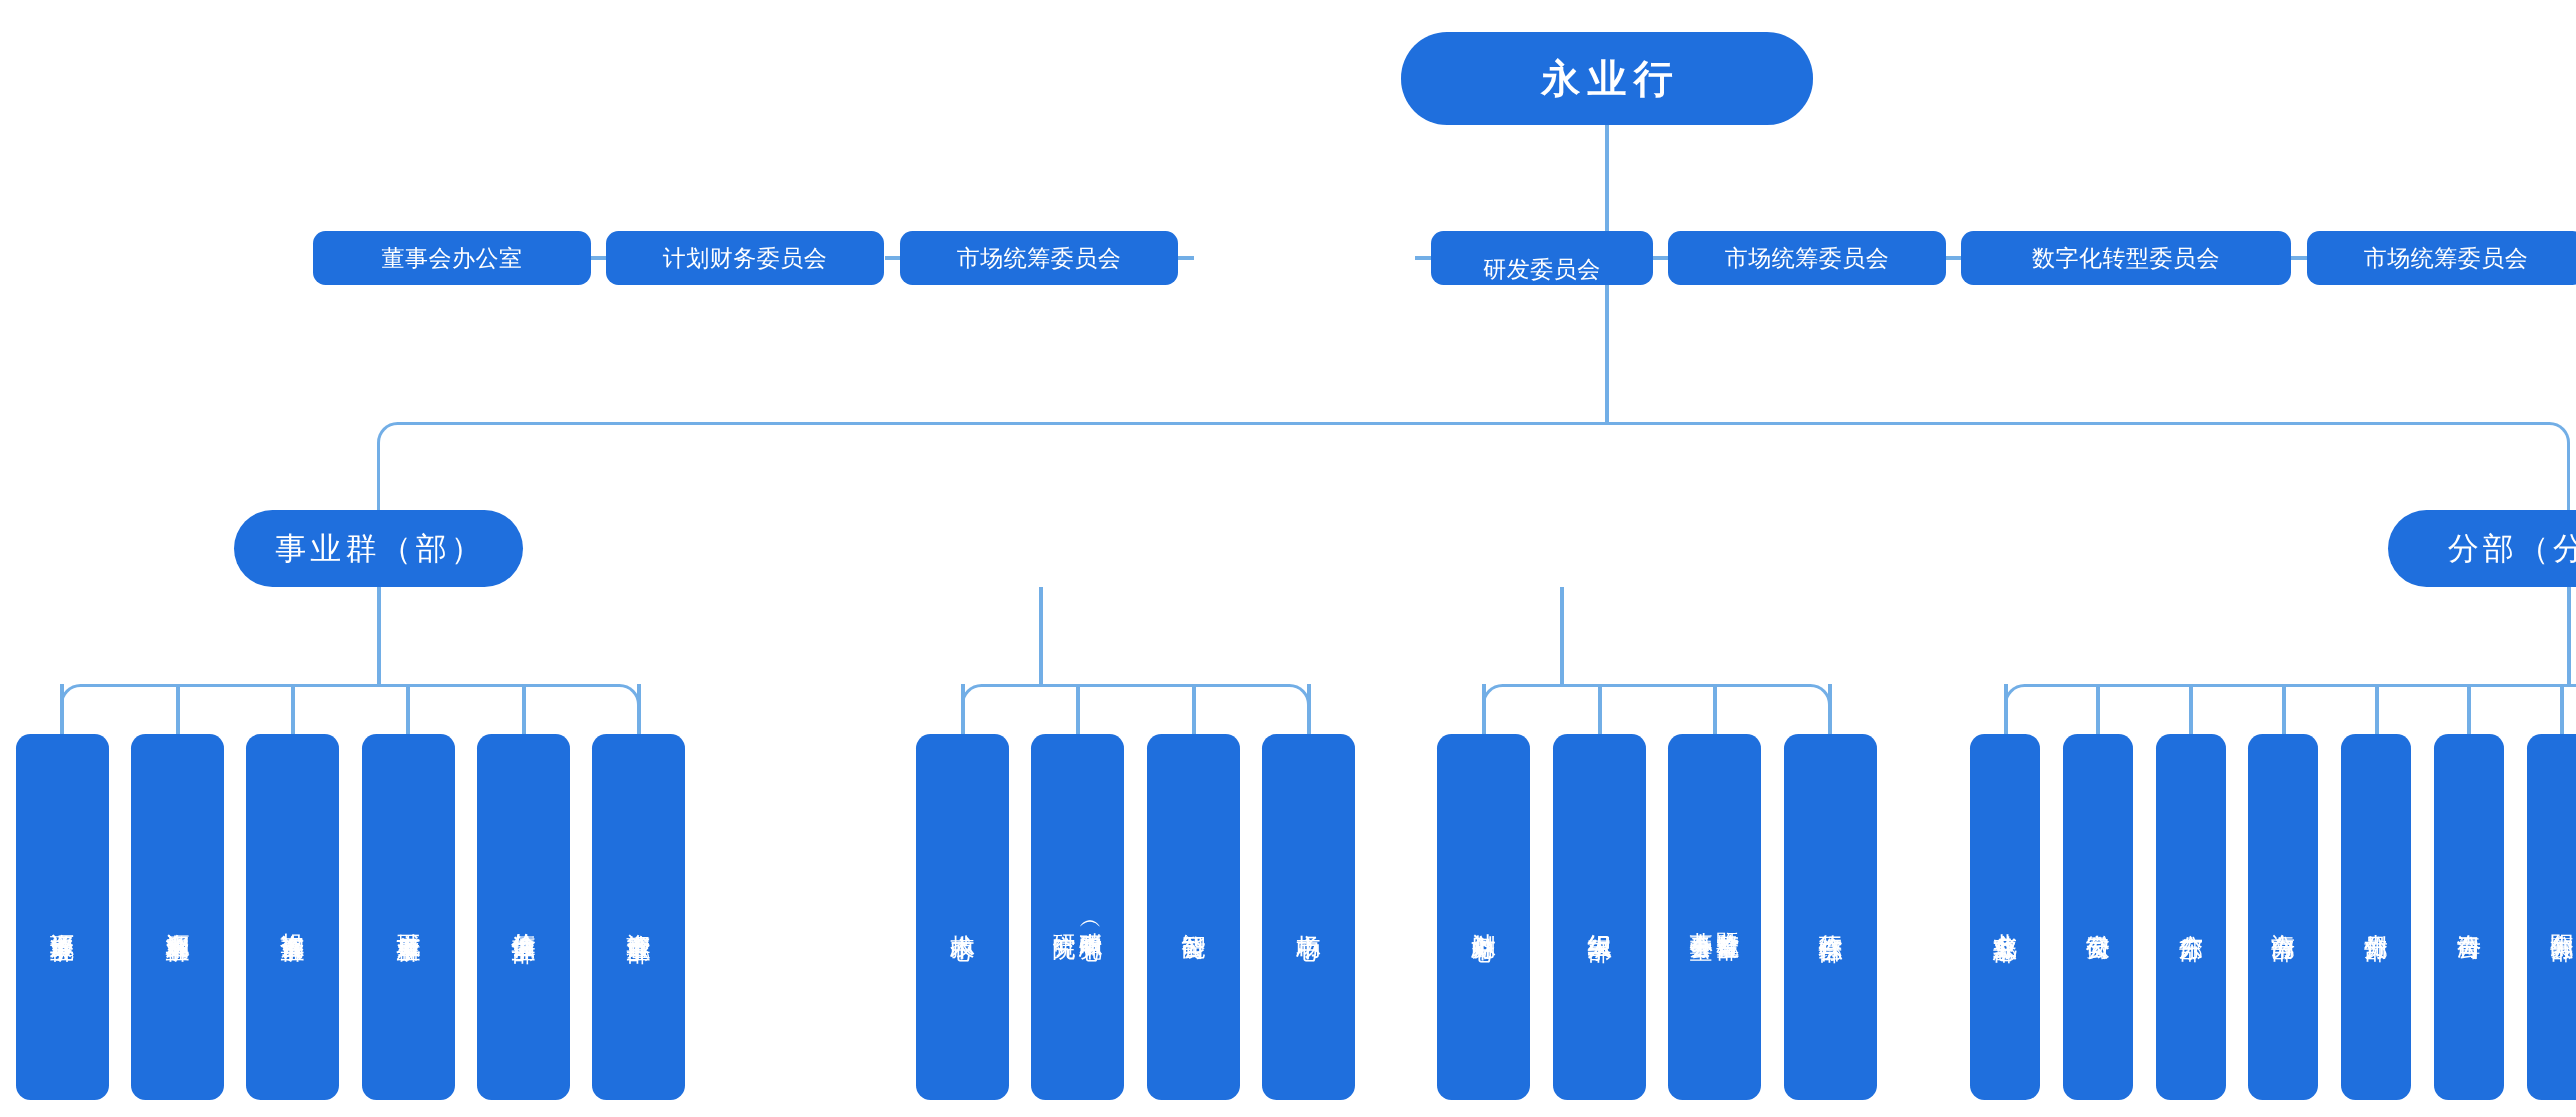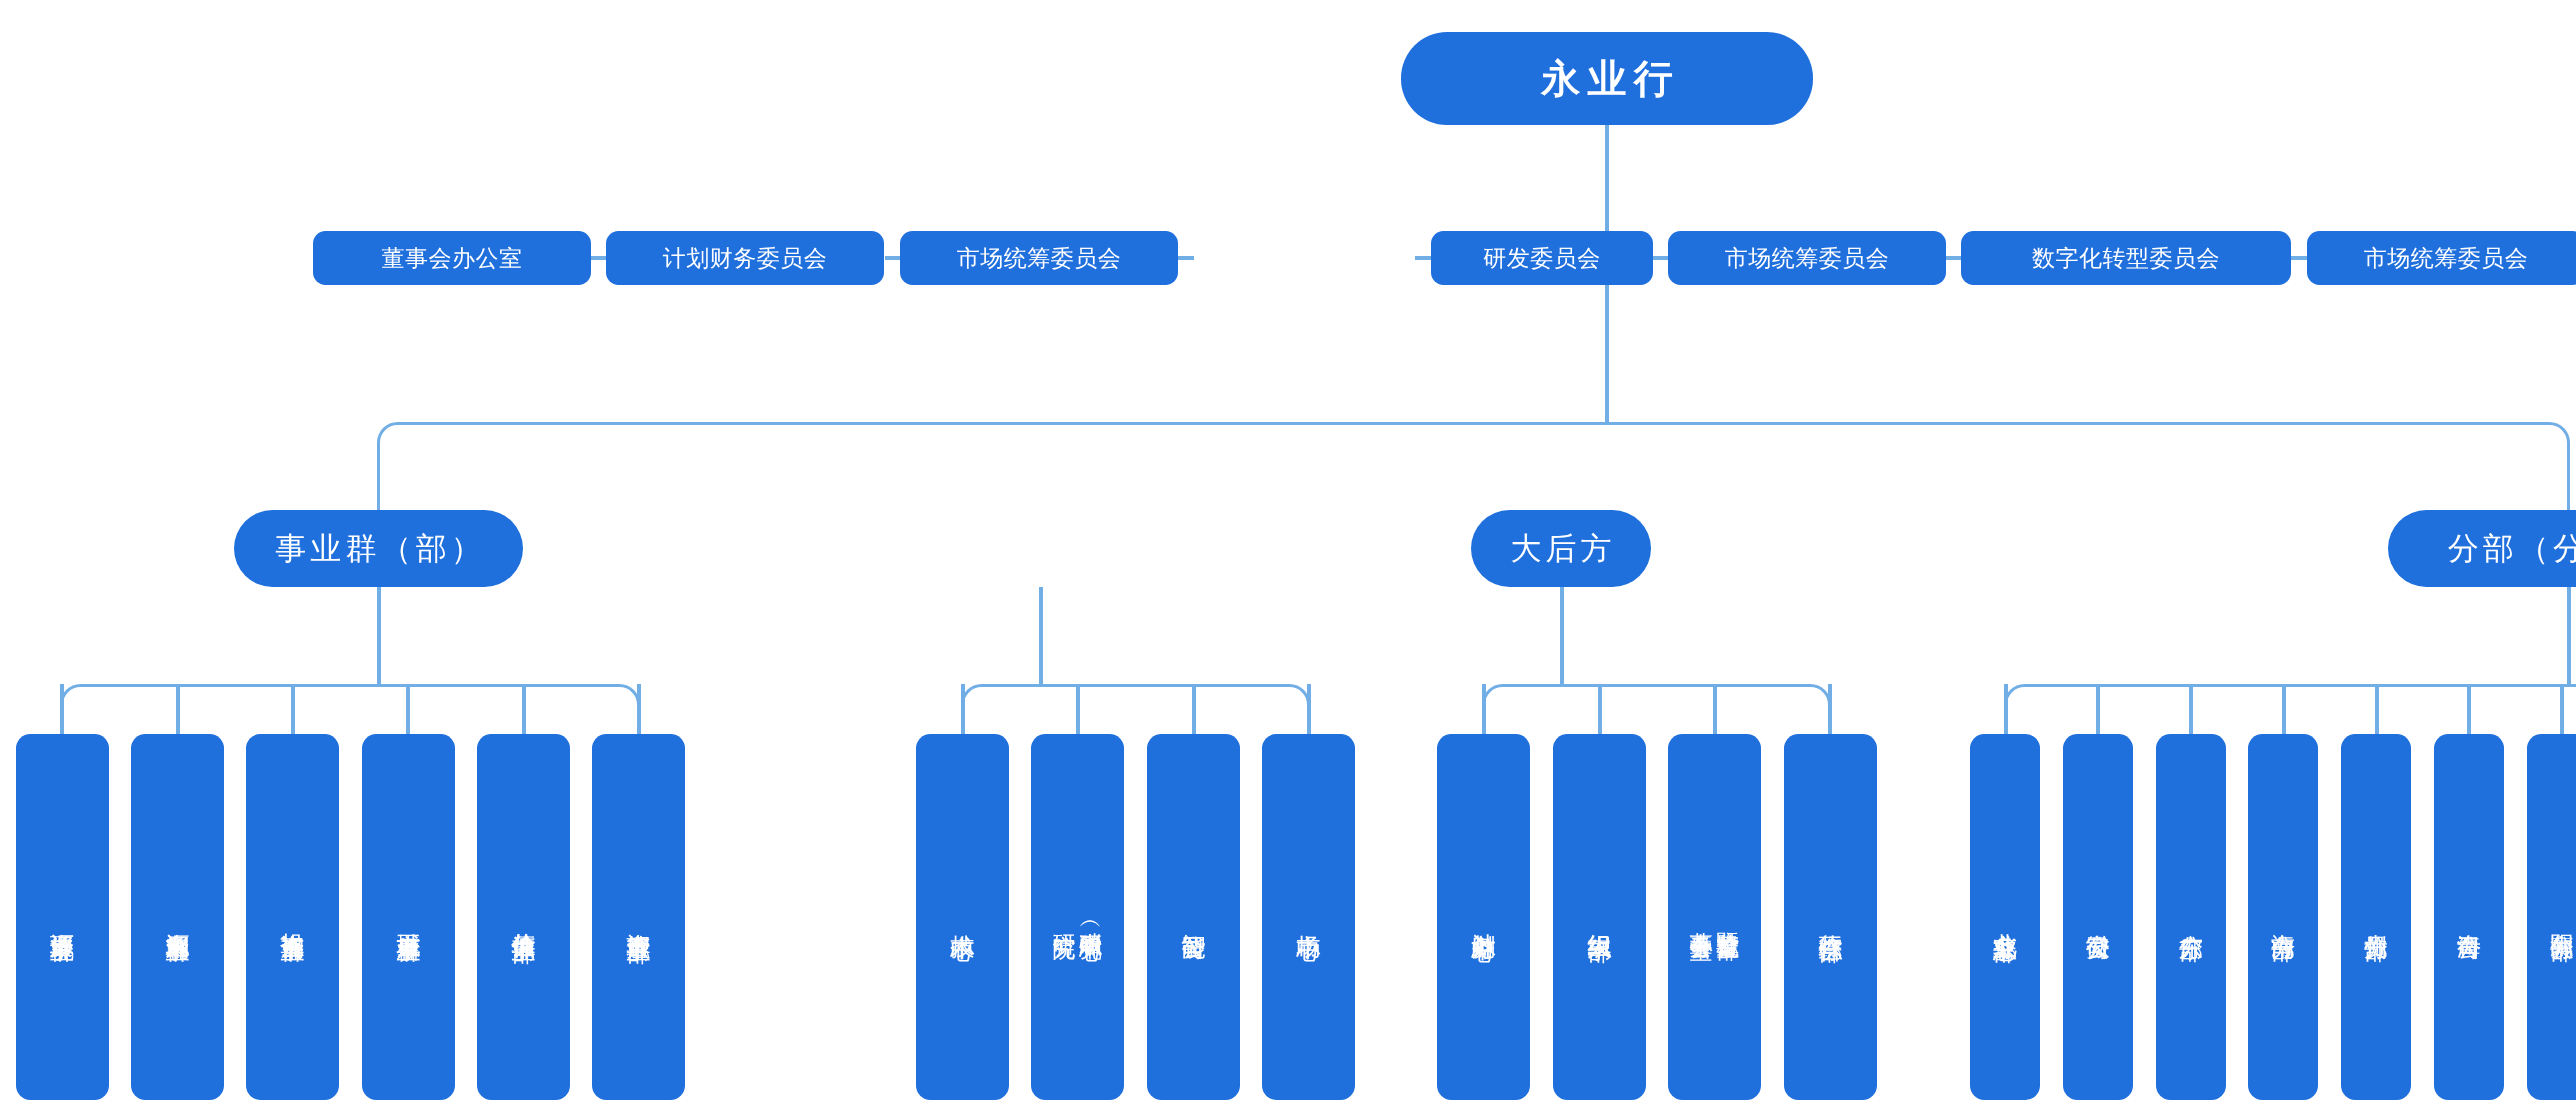--- a/index.html
+++ b/index.html
@@ -109,21 +109,21 @@
     <div class="conn hline" style="left: 591px; top: 256px; width: 15.5px;"></div>
     <div class="node committee" style="left: 606px; width: 278px;">
       <span>计划财务委员会</span>
     </div>
     <div class="conn hline" style="left: 885px; top: 256px; width: 15.5px;"></div>
     <div class="node committee" style="left: 900px; width: 278px;">
       <span>市场统筹委员会</span>
     </div>
     <div class="conn hline" style="left: 1178px; top: 256px; width: 15.5px;"></div>
     <div class="conn hline" style="left: 1415px; top: 256px; width: 15.5px;"></div>
-    <div class="node committee" style="left: 1431px; width: 222px;">
+    <div class="node committee" style="left: 1431px; width: 222px; align-items: flex-end;">
       <span>研发委员会</span>
     </div>
     <div class="conn hline" style="left: 1652px; top: 256px; width: 15.5px;"></div>
     <div class="node committee" style="left: 1668px; width: 278px;">
       <span>市场统筹委员会</span>
     </div>
     <div class="conn hline" style="left: 1946px; top: 256px; width: 15.5px;"></div>
     <div class="node committee" style="left: 1961px; width: 330px;">
       <span>数字化转型委员会</span>
     </div>
@@ -172,23 +172,20 @@
     </div>
     <div class="node leaf" style="left: 1262px; width: 93px;">
       <span>市场中心</span>
     </div>
     <div class="conn vline" style="left: 1039px; top: 587px; height: 97px;"></div>
     <div class="bus" style="left: 961px; top: 684px; width: 349px; height: 52px;"></div>
     <div class="conn vline" style="left: 961px; top: 684px; height: 50px;"></div>
     <div class="conn vline" style="left: 1076px; top: 684px; height: 50px;"></div>
     <div class="conn vline" style="left: 1192px; top: 684px; height: 50px;"></div>
     <div class="conn vline" style="left: 1307px; top: 684px; height: 50px;"></div>
-    <div class="node division" style="left: 1471px; width: 180px;">
-      <span>大后方</span>
-    </div>
     <div class="node leaf" style="left: 1437px; width: 93px;">
       <span>计划财务中心</span>
     </div>
     <div class="node leaf" style="left: 1553px; width: 93px;">
       <span>组织人事部</span>
     </div>
     <div class="node leaf two-col" style="left: 1668px; width: 93px;">
       <span style="writing-mode: vertical-rl; text-orientation: upright; display: block; text-align: center;"><span>暨监督检查部</span><br><span>董事会办公室</span></span>
     </div>
     <div class="node leaf" style="left: 1784px; width: 93px;">

